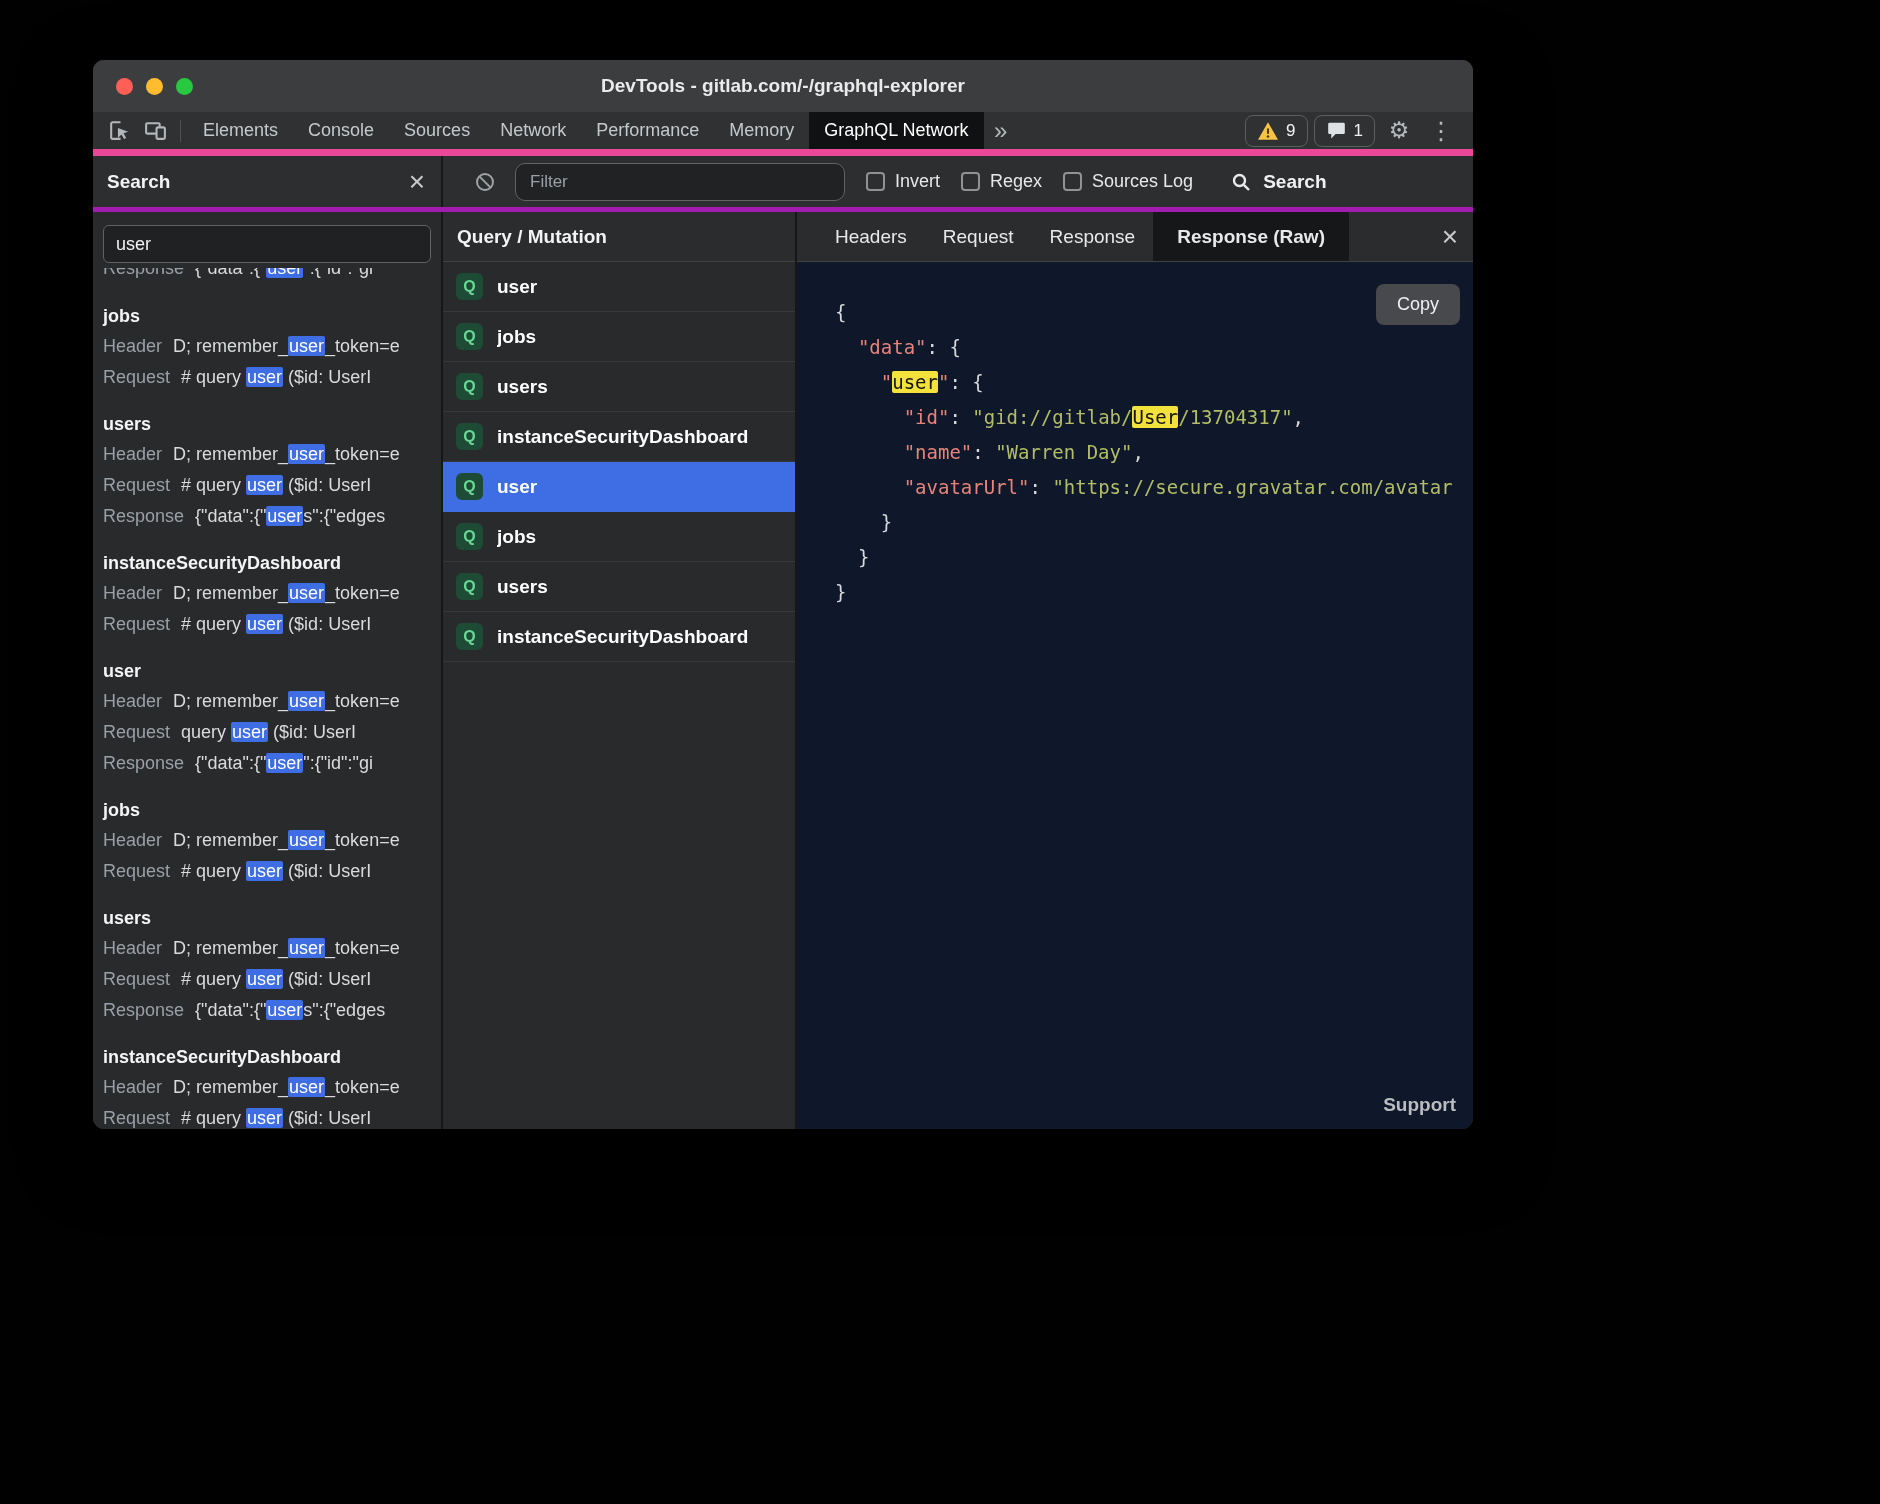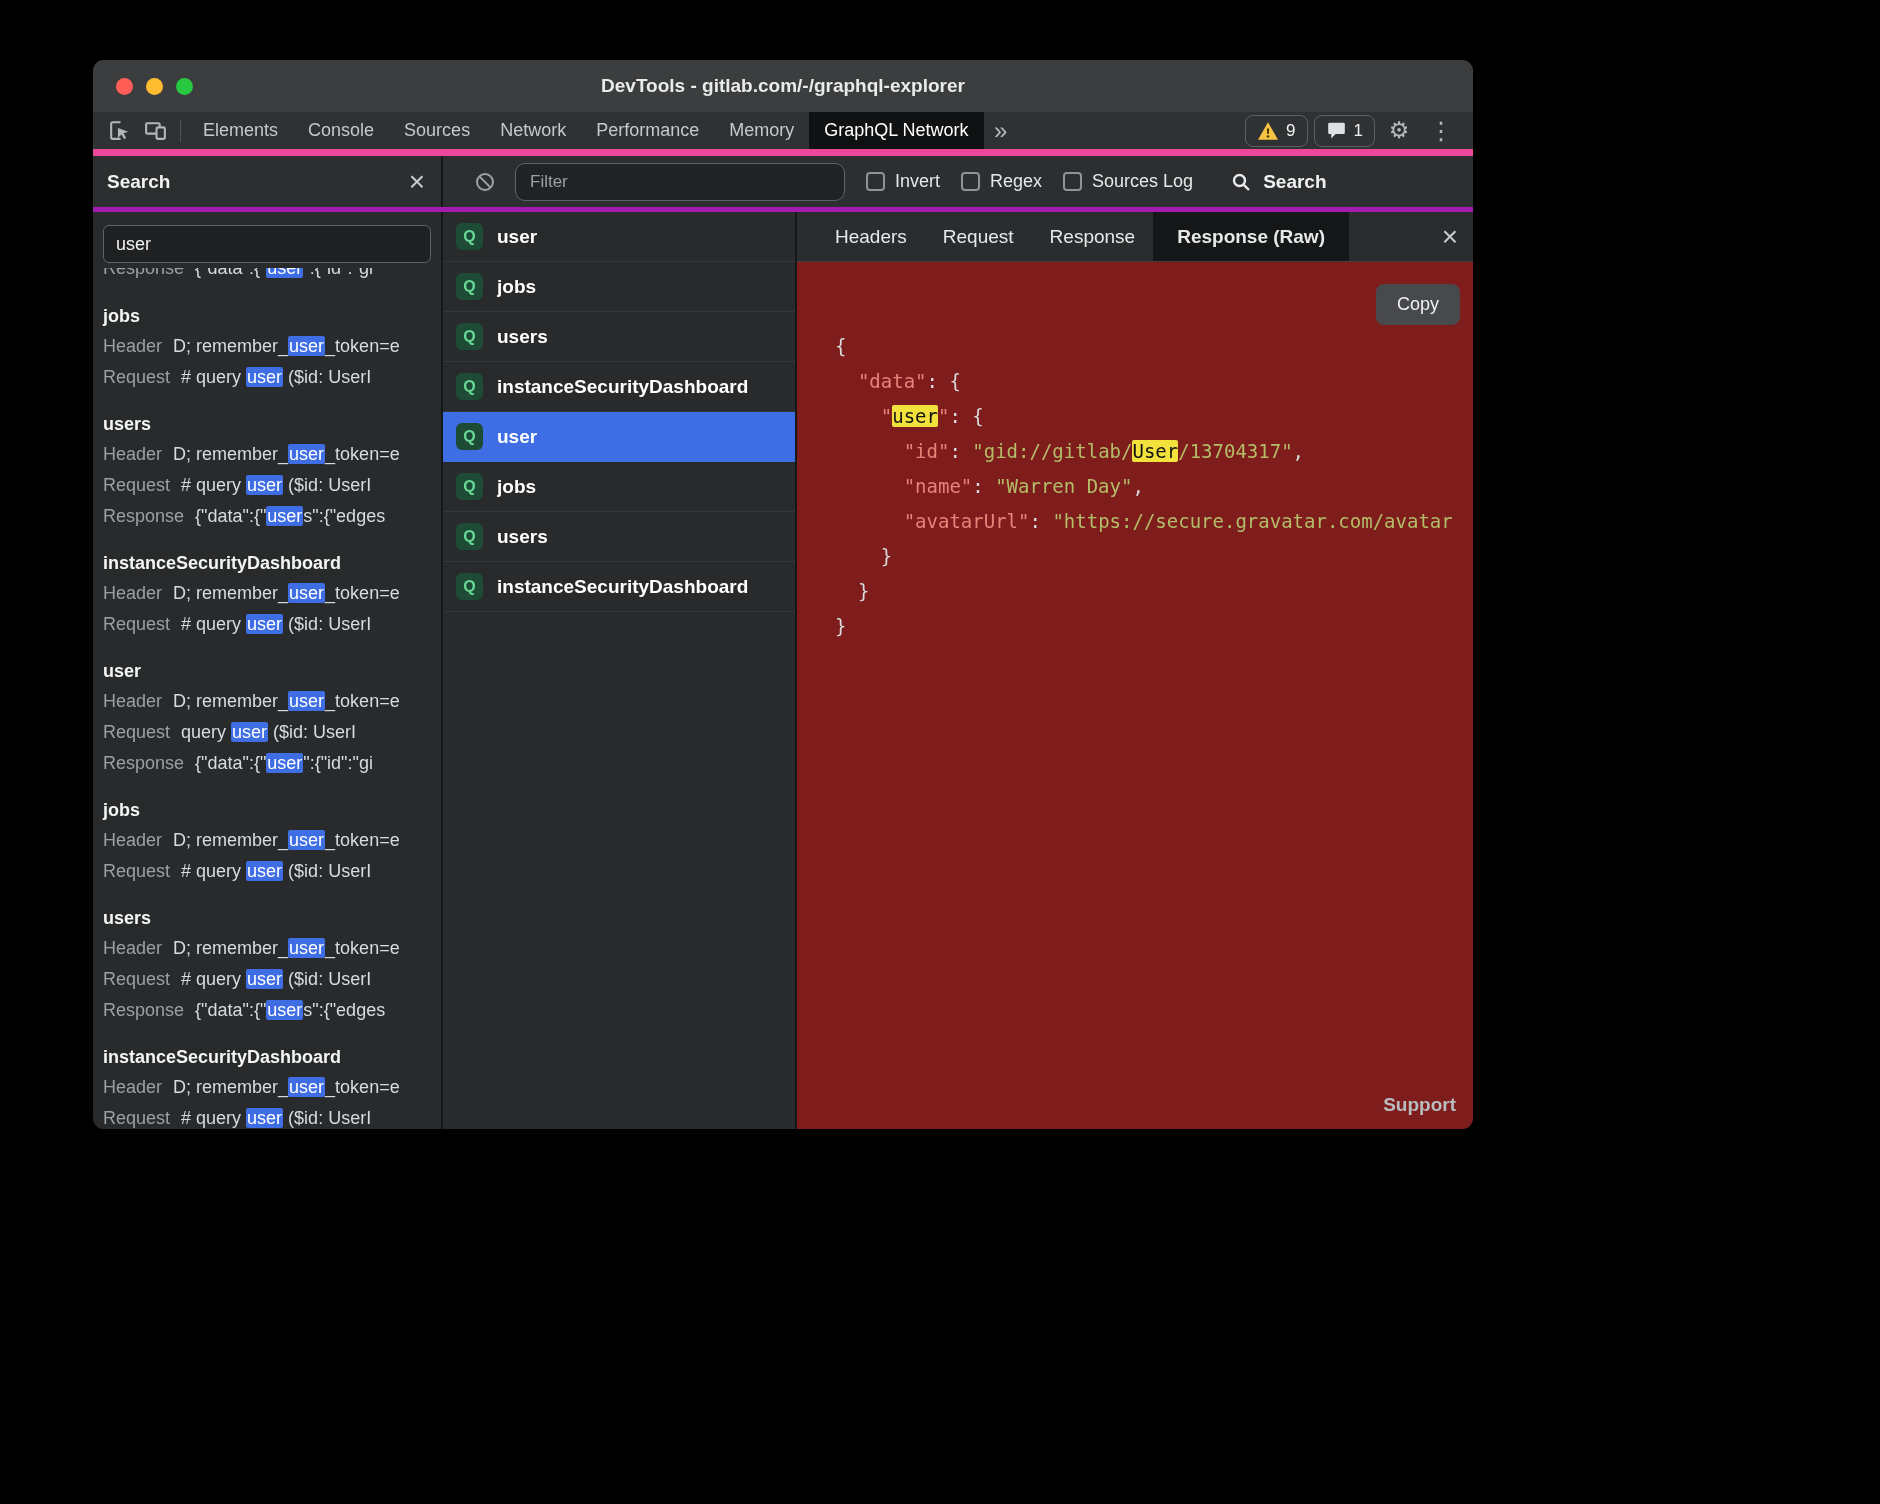--- a/index.html
+++ b/index.html
@@ -78,21 +78,21 @@
   .hl-blue{background:var(--accent-blue);color:#ffffff;border-radius:2px;padding:0 1px;}
   
   .col-mid{width:354px;flex:0 0 auto;border-right:2px solid #161718;display:flex;flex-direction:column;background:#282a2c;}
   .mid-header{height:50px;flex:0 0 auto;background:#2a2c2e;border-bottom:1px solid #3f4143;display:flex;align-items:center;padding:0 14px;font-weight:bold;font-size:19px;color:#f2f3f3;}
   .q-list{flex:1;overflow:hidden;}
   .q-row{height:50px;border-bottom:1px solid #353739;display:flex;align-items:center;gap:14px;padding:0 13px;}
   .q-row.selected{background:var(--accent-blue);border-bottom-color:transparent;}
   .q-icon{width:27px;height:27px;border-radius:6px;background:var(--q-icon-bg);color:var(--q-icon-fg);font-weight:bold;font-size:16px;display:flex;align-items:center;justify-content:center;flex:0 0 auto;}
   .q-label{font-weight:bold;font-size:19px;color:#ffffff;white-space:nowrap;overflow:hidden;}
   
-  .col-right{flex:1;display:flex;flex-direction:column;background:#7f1d1d;position:relative;min-width:0;gap:34px;}
+  .col-right{flex:1;display:flex;flex-direction:column;background:#0f172a;position:relative;min-width:0;}
   .detail-tabs{height:50px;flex:0 0 auto;background:#2a2c2e;border-bottom:1px solid #3f4143;display:flex;align-items:stretch;padding-left:20px;}
   .d-tabs-inner{display:flex;align-items:stretch;}
   .d-tab{display:flex;align-items:center;padding:0 18px;color:#e7e9ea;font-size:19px;white-space:nowrap;}
   .d-tab.active{background:#161718;font-weight:bold;padding:0 24px;}
   .detail-tabs .close-x{align-self:center;margin-right:15px;}
   .json-area{flex:1;overflow:hidden;padding:33px 0 0 38px;font-family:"DejaVu Sans Mono",monospace;font-size:19px;line-height:35px;}
   .code-line{white-space:pre;}
   .tok-p{color:#d7d9db;}
   .tok-k{color:var(--json-key);}
   .tok-s{color:var(--json-string);}
@@ -249,20 +249,21 @@
           </div>
           <div class="result-group">
             <div class="group-title">instanceSecurityDashboard</div>
             <div class="result-line"><span class="line-label">Header</span><span>D; remember_</span><span class="hl-blue">user</span><span>_token=e</span></div>
             <div class="result-line"><span class="line-label">Request</span><span># query </span><span class="hl-blue">user</span><span> ($id: UserI</span></div>
           </div>
         </div>
     </div>
 
     <div class="col-mid">
+      <div class="mid-header">Query / Mutation</div>
       <div class="q-list">
           <div class="q-row">
             <span class="q-icon">Q</span>
             <span class="q-label">user</span>
           </div>
           <div class="q-row">
             <span class="q-icon">Q</span>
             <span class="q-label">jobs</span>
           </div>
           <div class="q-row">

